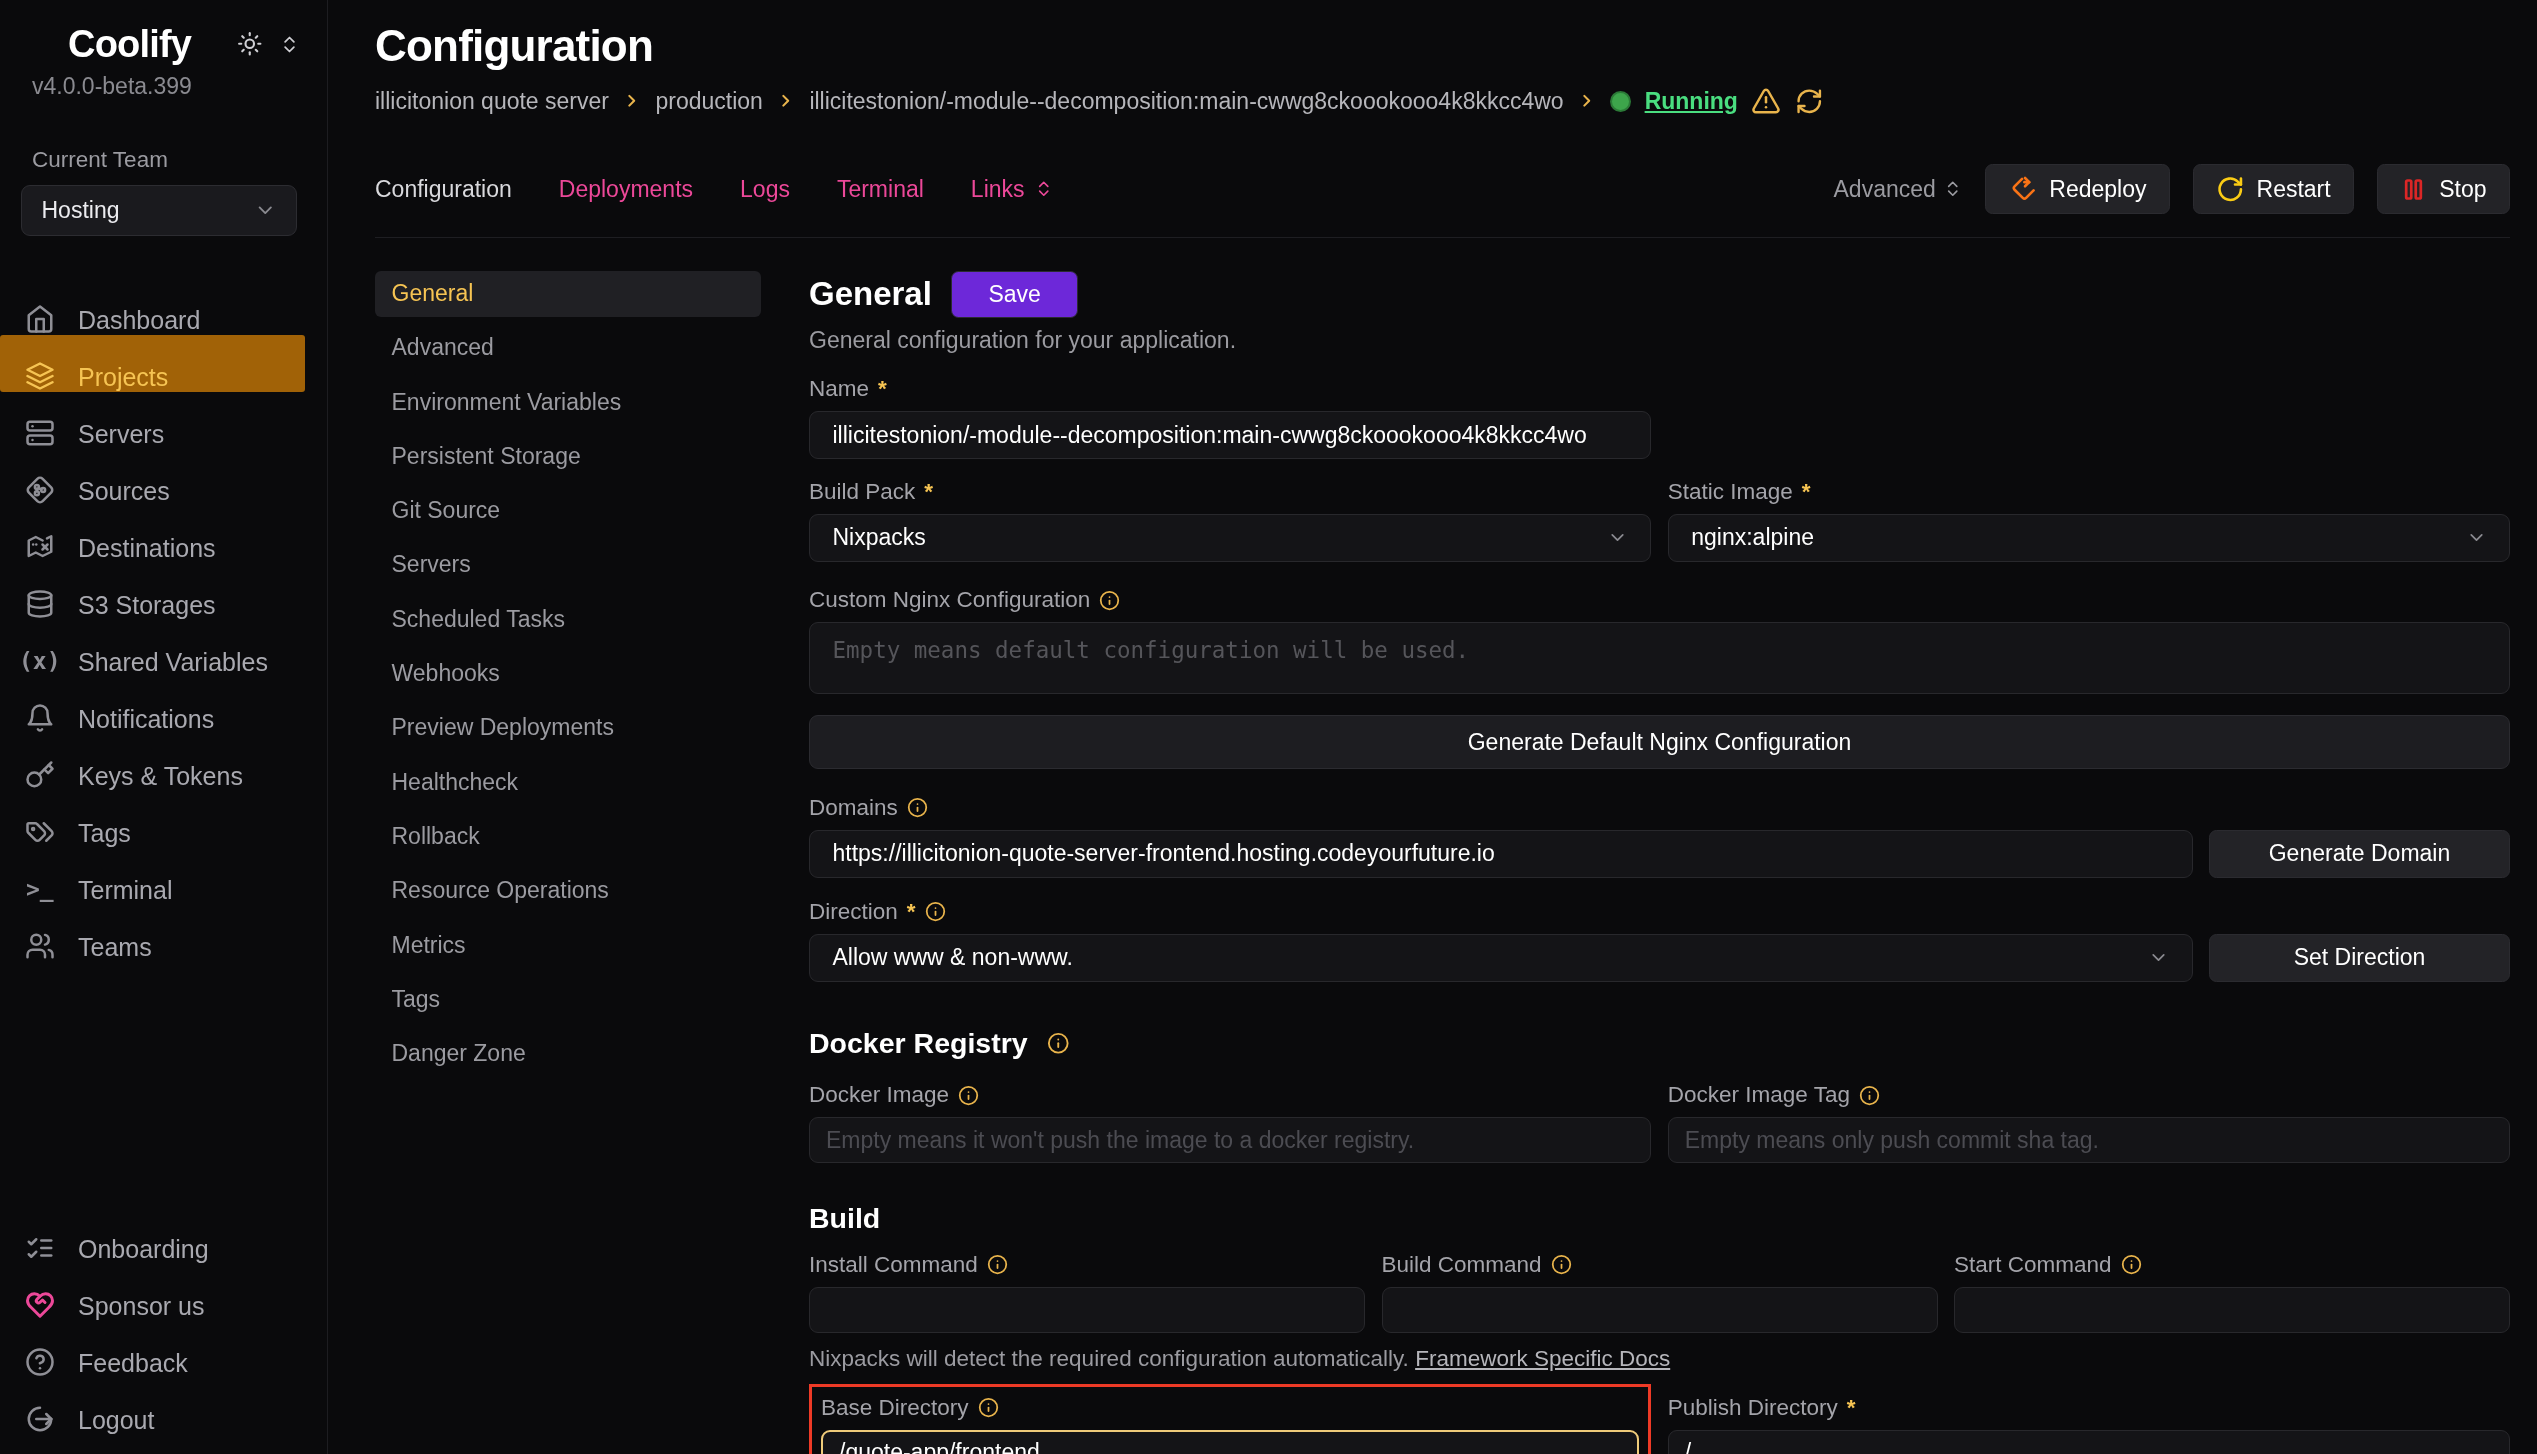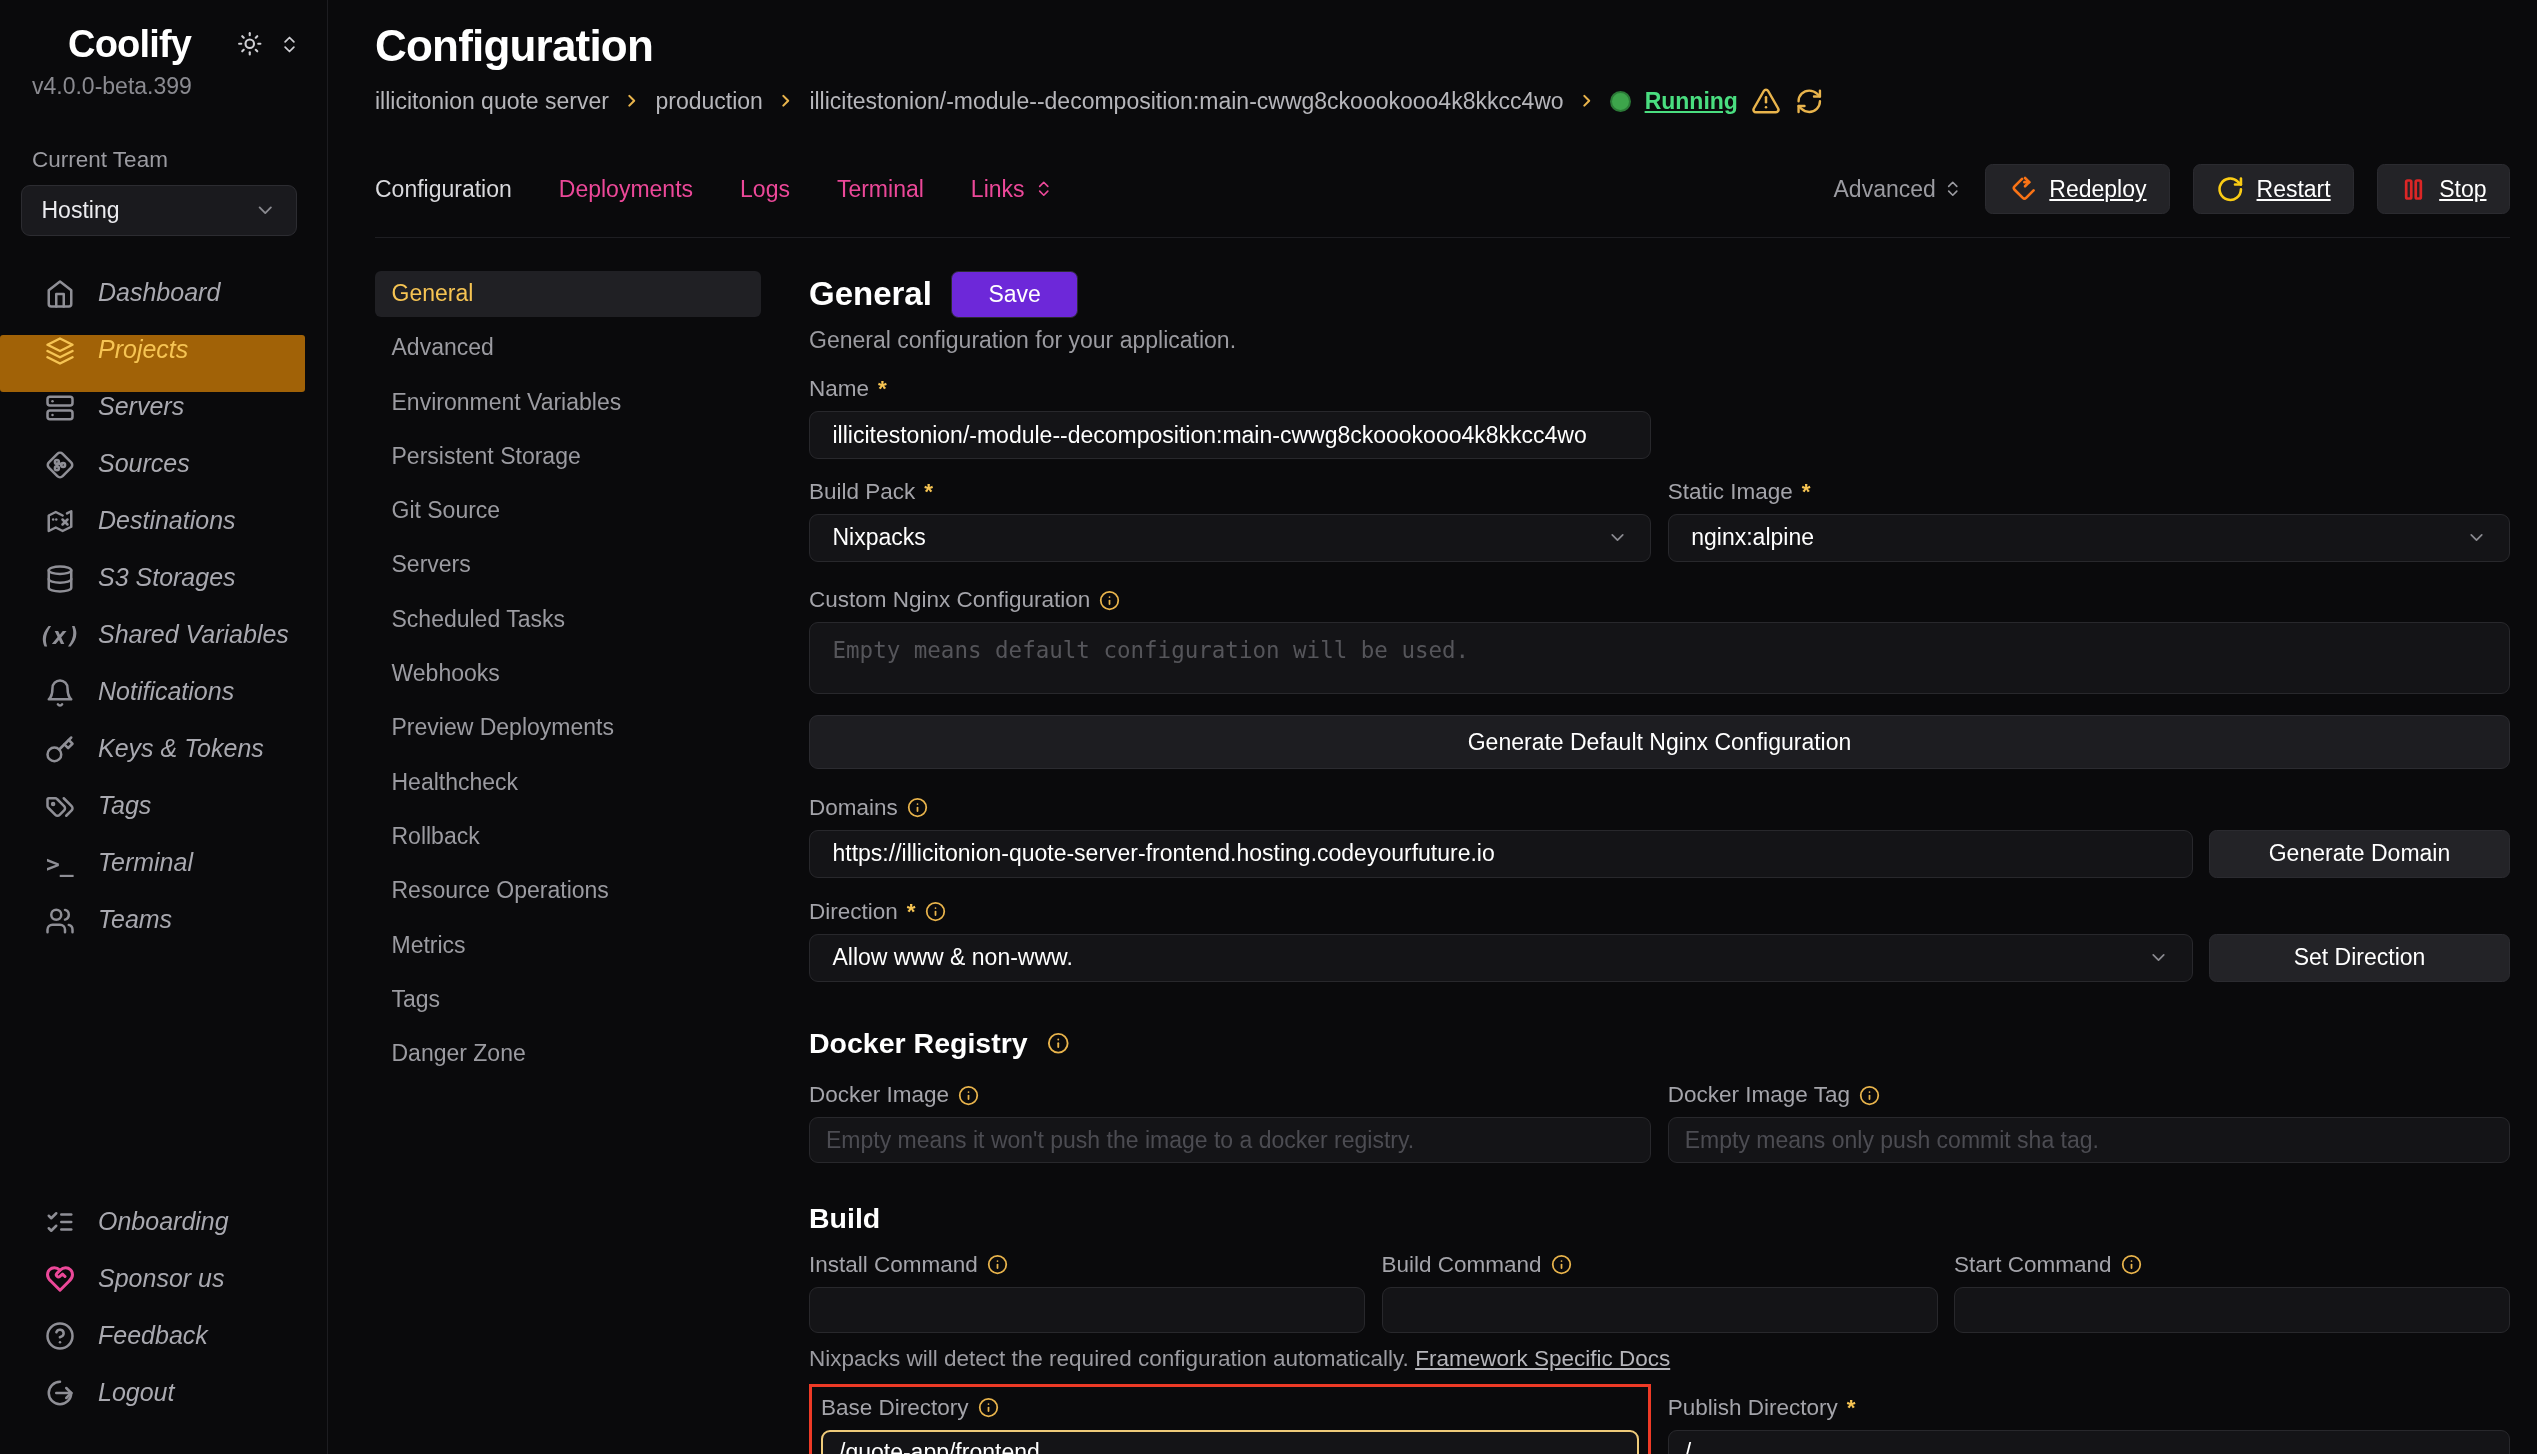--- a/index.html
+++ b/index.html
@@ -13,22 +13,22 @@
   .logo-row { display:flex; align-items:center; justify-content:space-between; padding:0 27px 0 32px;margin-left:36px; }
   .logo { font-size:38px; font-weight:bold; letter-spacing:-0.8px; }
   .logo-icons { display:flex; align-items:center; gap:16.5px; color:#cfcfd4; }
   .version { padding-left:32px; margin-top:7.5px; font-size:23px; color:#8a8a90; }
   .team-label { padding-left:32px; margin-top:47px; font-size:22.5px; color:#9b9ba1; }
   .team-select { margin:12px 30px 0 21px; height:51px; background:#1a1a1e; border:1.5px solid #2c2c31;
     border-radius:9px; display:flex; align-items:center; justify-content:space-between;
     padding:0 19.5px; cursor:pointer; }
   .team-select span { font-size:23px; color:#ececf0; }
   .side-nav { margin-top:42px; flex:1; display:flex; flex-direction:column; }
-  .side-item { height:57px; display:flex; align-items:flex-start; gap:22.5px; padding-left:44px;
-    color:#a9a9b0; font-size:25px; cursor:pointer;font-style:italic; }
+  .side-item { height:57px; display:flex; align-items:flex-end; gap:22.5px; padding-left:24px;
+    color:#a9a9b0; font-size:25px; cursor:pointer; }
   .side-item .ic { width:31.5px; height:31.5px; display:flex; align-items:center; justify-content:center; color:#8f8f96; }
   .side-item.active { background:#a16207; color:#f6c453; margin-right:22px; border-radius:3px; }
   .side-item.active .ic { color:#f6c453; }
   .side-item .txt-ic { font-weight:bold; font-size:23px; font-family:"DejaVu Sans Mono", monospace; }
   .side-footer { display:flex; flex-direction:column; }
   .ic-pink { color:#ec4899 !important; }
 
   
   .main { flex:1; display:flex; flex-direction:column; padding:21px 28px 0 47px; }
   h1.page-title { font-size:44px; font-weight:bold; letter-spacing:-0.8px; }
@@ -40,21 +40,21 @@
   .warn-ic, .refresh-ic { color:#e9b44c; display:flex; }
 
   .tabbar { margin-top:48px; display:flex; align-items:center; justify-content:space-between;
     padding-bottom:22.5px; border-bottom:1.5px solid #1e1e22; }
   .tabs { display:flex; align-items:center; gap:47px; }
   .tab { font-size:23px; color:#ec4899; cursor:pointer; display:flex; align-items:center; gap:9px; }
   .tab.active { color:#d9d9dd; }
   .right-controls { display:flex; align-items:center; gap:22.5px; }
   .adv { display:flex; align-items:center; gap:7.5px; color:#9b9ba1; font-size:23px; cursor:pointer; }
   .btn { height:50px; background:#232327; border:0.8px solid #2b2b30; border-radius:7.5px;
-    display:flex; align-items:center; gap:12px; padding:0 22.5px; font-size:23px; color:#fff; cursor:pointer;text-decoration:underline; }
+    display:flex; align-items:center; gap:12px; padding:0 22.5px; font-size:23px; color:#fff; cursor:pointer; }
   .btn .bic { display:flex; }
 
   .content { flex:1; display:flex; }
   .subnav { width:386px; min-width:386px; margin-top:33px; display:flex; flex-direction:column; gap:8.3px; }
   .subnav-item { height:46px; display:flex; align-items:center; padding-left:16.5px; font-size:23px;
     color:#9b9ba1; border-radius:6px; cursor:pointer; }
   .subnav-item.active { background:#202024; color:#f6c453; }
 
   .form { flex:1; margin-left:48px; margin-top:33px; }
   .heading-row { display:flex; align-items:center; gap:19.5px; }

